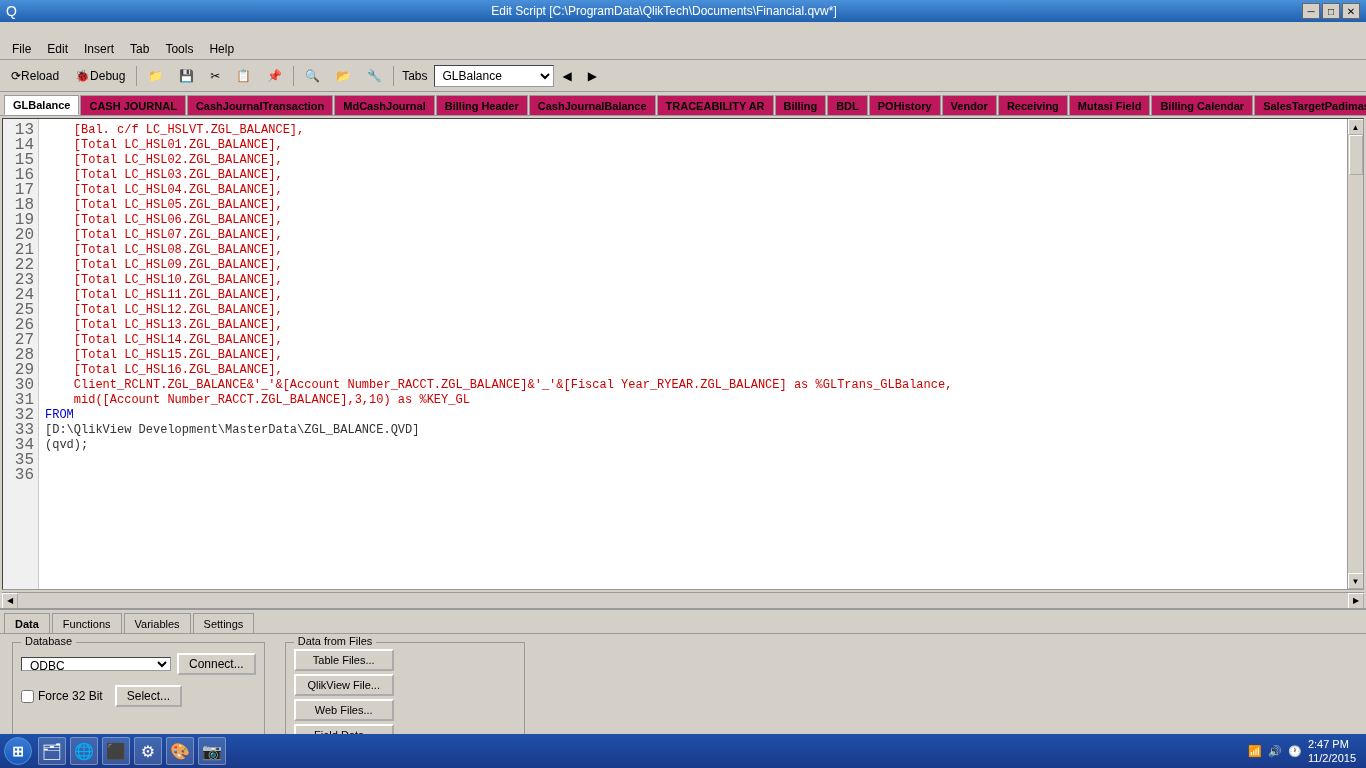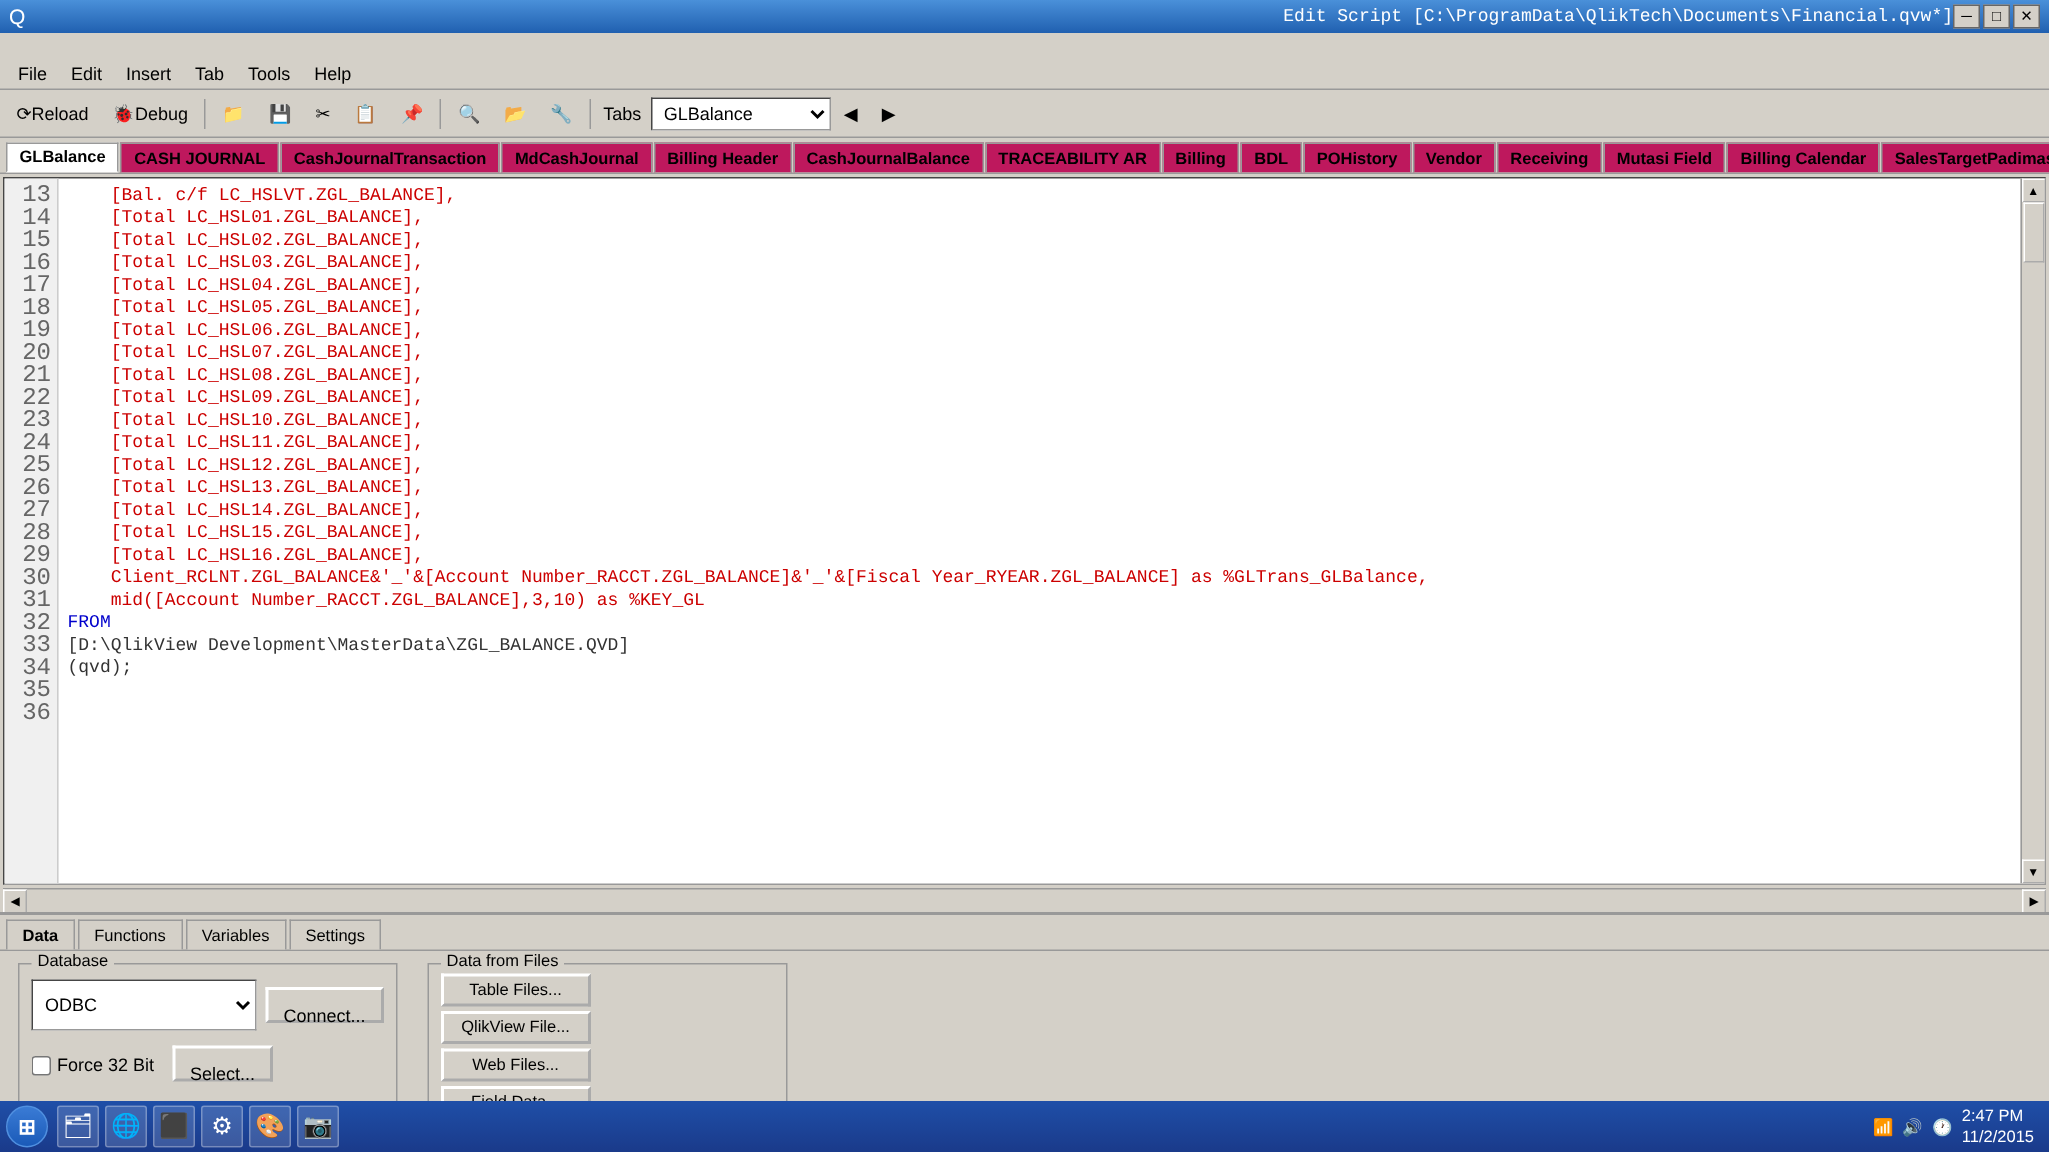--- a/index.html
+++ b/index.html
@@ -9,21 +9,21 @@
     .title-bar {
       background: linear-gradient(to bottom, #4a90d9, #2060b0);
       color: white;
       height: 22px;
       display: flex;
       align-items: center;
       justify-content: space-between;
       padding: 0 6px;
       font-size: 12px;
     }
-    .title-bar-title { flex: 1; text-align: right; font-size: 12px; font-family: Liberation Mono, monospace; }
+    .title-bar-title { flex: 1; text-align: center; font-size: 12px; }
     .title-bar-controls { display: flex; gap: 2px; }
     .title-btn {
       width: 18px; height: 16px;
       background: #d4d0c8;
       border: 1px solid #666;
       font-size: 10px;
       display: flex; align-items: center; justify-content: center;
       cursor: pointer;
       color: black;
     }
@@ -161,29 +161,29 @@
       display: flex;
       gap: 20px;
     }
     .field-row {
       display: flex;
       align-items: center;
       gap: 6px;
     }
     .combo-box {
       width: 150px;
-      height: 34px;
+      height: 14px;
       border: 1px inset #999;
       background: white;
       padding: 0 4px;
       font-size: 12px;
     }
     .action-btn {
       height: 22px;
-      padding: 10px 10px;
+      padding: 0 10px;
       background: #d4d0c8;
       border: 2px outset #fff;
       cursor: pointer;
       font-size: 12px;
     }
     .checkbox-row {
       display: flex;
       align-items: center;
       gap: 4px;
       font-size: 12px;

